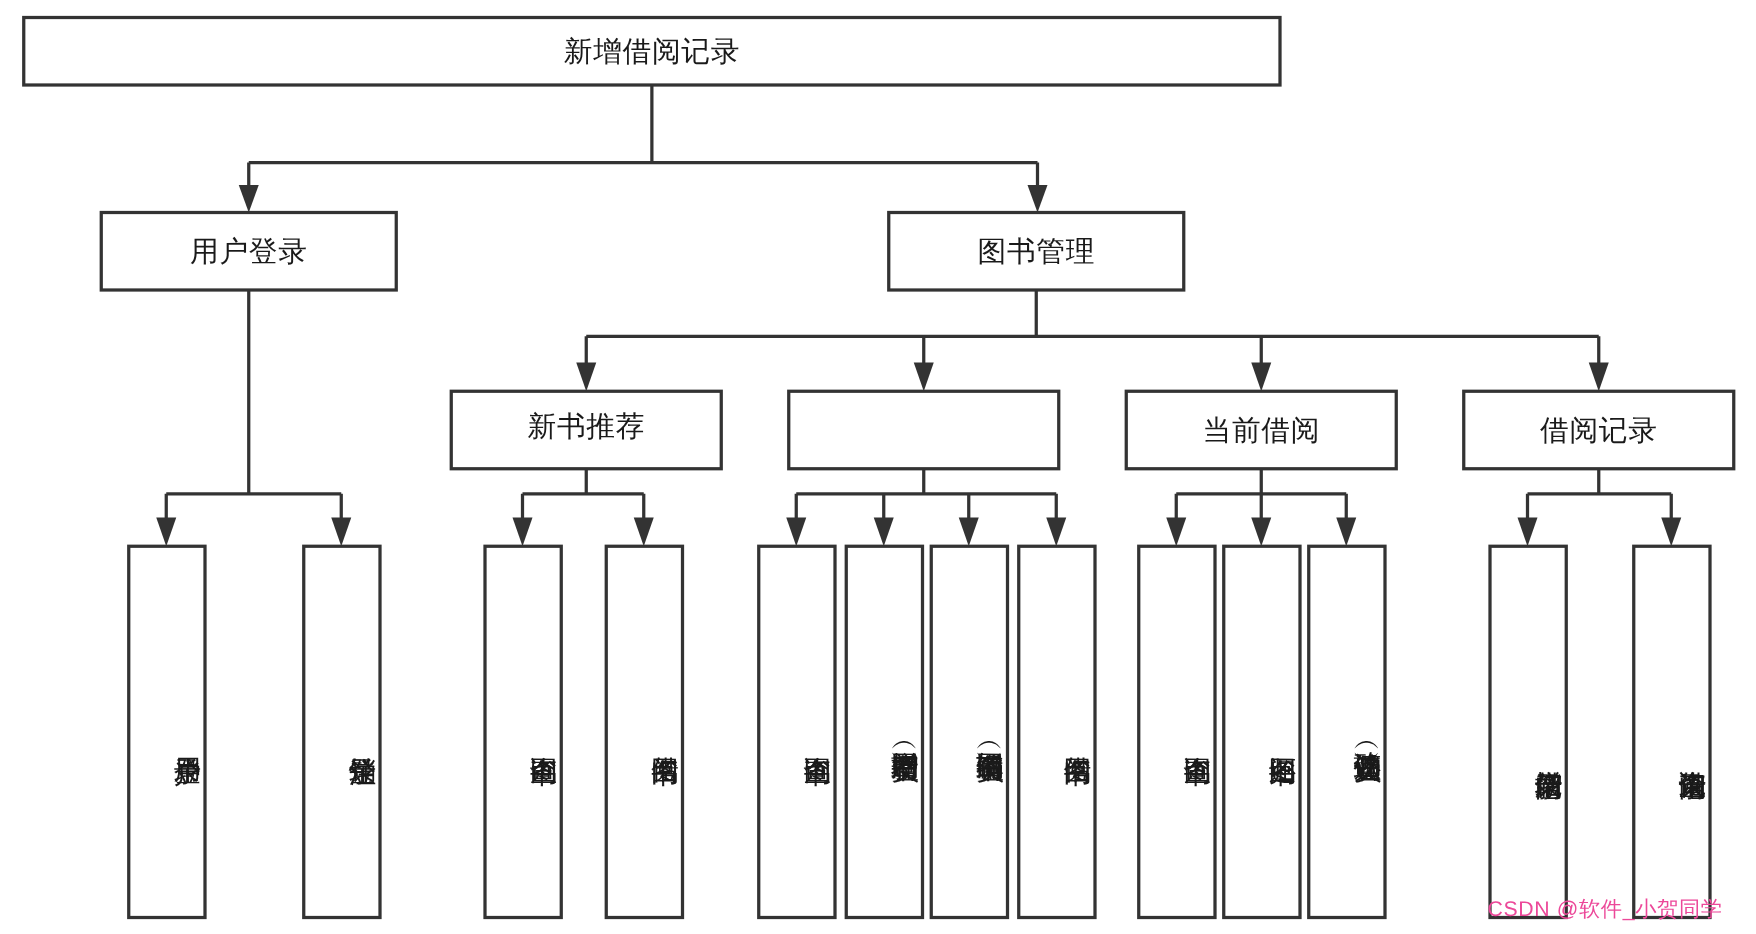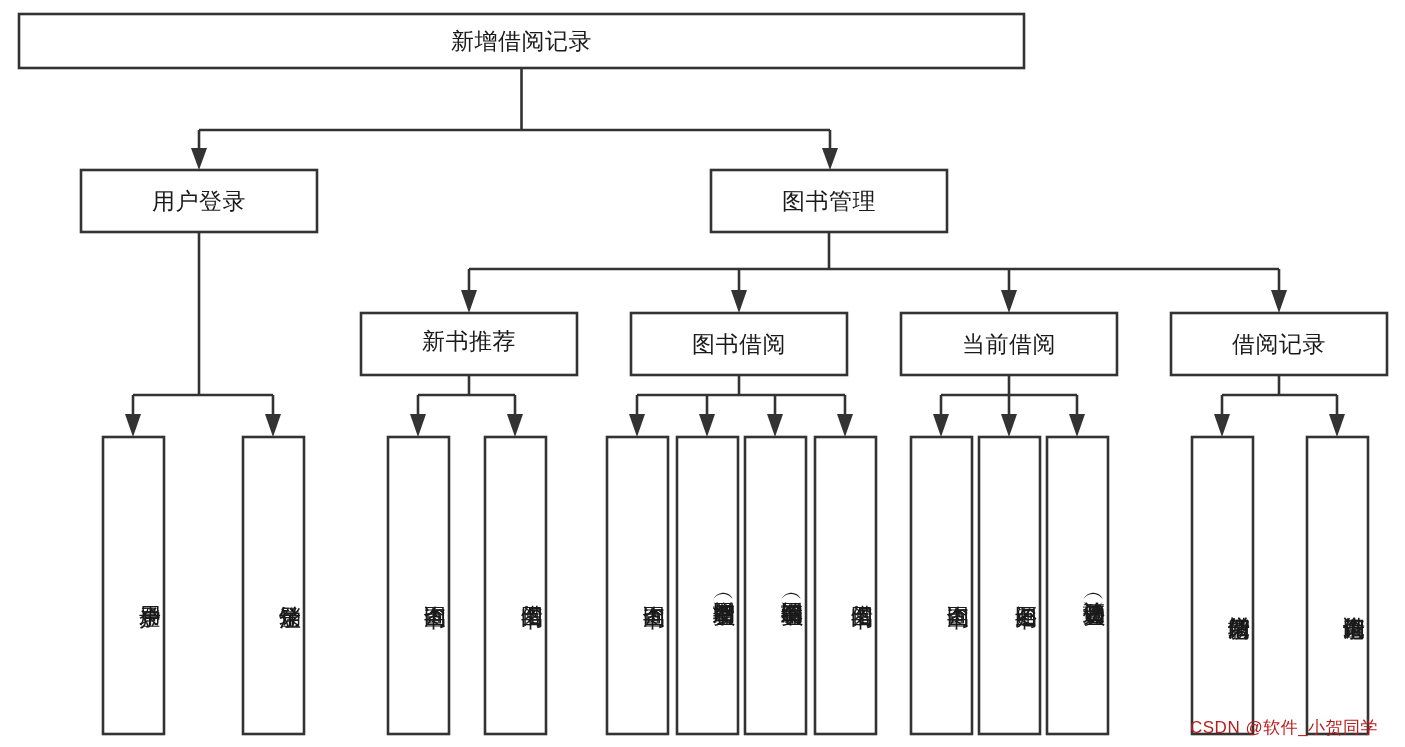--- a/index.html
+++ b/index.html
@@ -59,21 +59,21 @@
     text-orientation: upright;
     font-size: 22px;
     line-height: 1.28;
     align-items: flex-start;
     justify-content: center;
     padding-top: 6px;
     box-sizing: border-box;
   }
   .watermark {
     position: absolute;
-    color: #b91c1c;
+    color: #ec4899;
     font-size: 17px;
     letter-spacing: 0.5px;
     white-space: nowrap;
     pointer-events: none;
   }
 </style>
 </head>
 <body>
 
 <div id="diagram-root">
@@ -183,21 +183,20 @@
   </svg>
 
   <div class="node-label horizontal" style="left:19px; top:14px; width:1005px; height:54px;">新增借阅记录</div>
 
   <div class="node-label horizontal" style="left:81px; top:170px; width:236px; height:62px;">用户登录</div>
 
   <div class="node-label horizontal" style="left:711px; top:170px; width:236px; height:62px;">图书管理</div>
 
   <div class="node-label horizontal" style="left:361px; top:313px; width:216px; height:56px;">新书推荐</div>
 
-  <div class="node-label horizontal" style="left:631px; top:313px; width:216px; height:62px;">图书借阅</div>
 
   <div class="node-label horizontal" style="left:901px; top:313px; width:216px; height:62px;">当前借阅</div>
 
   <div class="node-label horizontal" style="left:1171px; top:313px; width:216px; height:62px;">借阅记录</div>
 
   <div class="node-label vertical" style="left:103px; top:437px; width:61px; height:297px;">用户登录</div>
   <div class="node-label vertical" style="left:243px; top:437px; width:61px; height:297px;">注销登录</div>
 
   <div class="node-label vertical" style="left:388px; top:437px; width:61px; height:297px;">查询图书</div>
   <div class="node-label vertical" style="left:485px; top:437px; width:61px; height:297px;">借阅图书</div>

